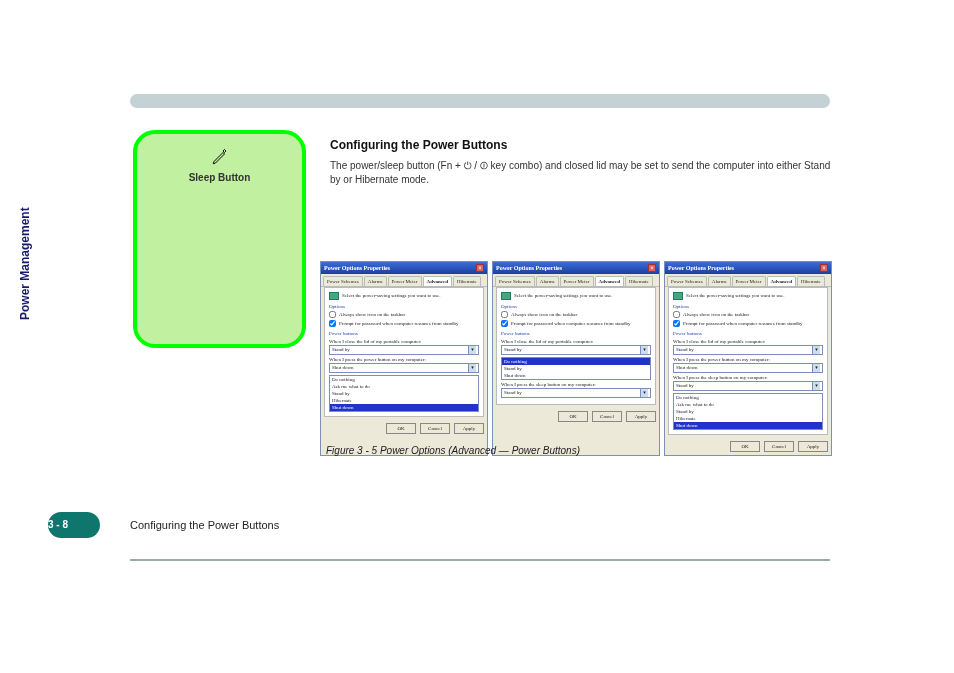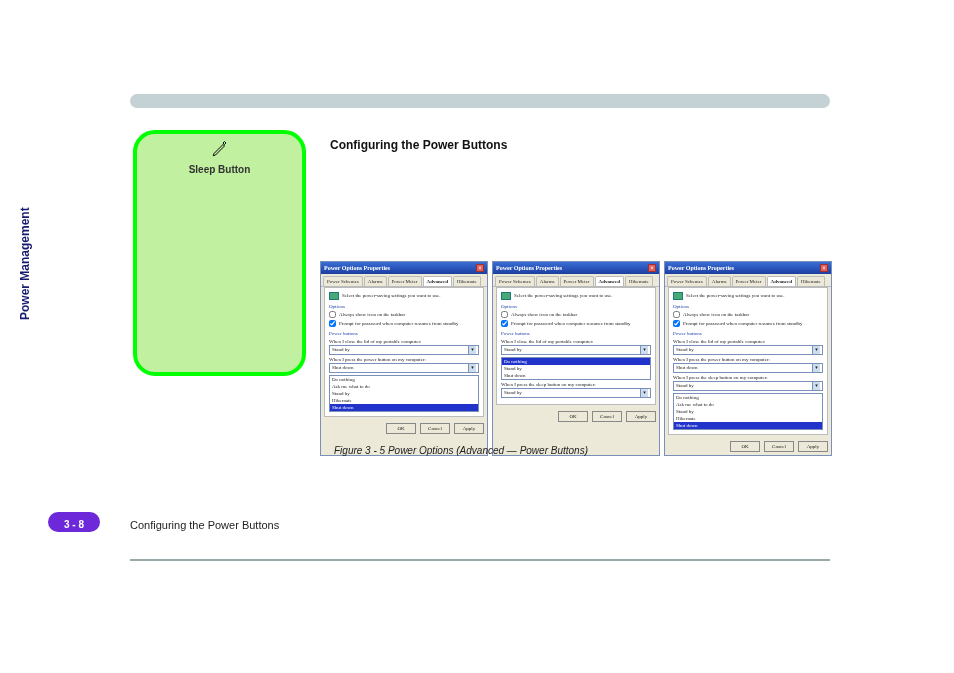--- a/index.html
+++ b/index.html
@@ -3,21 +3,21 @@
 <meta charset="utf-8">
 <style>
 *{box-sizing:border-box;margin:0;padding:0}
 html,body{width:954px;height:673px;font-family:Arial,Helvetica,sans-serif;background:#fff;color:#333}
 .page{position:relative;width:100%;height:100%}
 
 
 .banner{position:absolute;top:94px;left:130px;width:700px;height:14px;background:#c4d2d6;border-radius:7px}
 
 
-.callout{position:absolute;top:130px;left:133px;width:173px;height:246px;border:4px solid #0f0;border-radius:22px;background:#c0f0a0;padding:6px 10px}
+.callout{position:absolute;top:130px;left:133px;width:173px;height:218px;border:4px solid #0f0;border-radius:22px;background:#c0f0a0;padding:14px 10px}
 .callout .pen{display:block;width:18px;height:18px;margin:0 auto 6px}
 .callout h4{margin:0 0 4px;text-align:center;font:700 10px/12px Arial}
 .callout p{font:400 8px/11px Arial;color:#222}
 
 
 .main-area{position:absolute;top:138px;left:330px;width:510px}
 .main-area h3{font:700 12px/15px Arial;margin-bottom:6px;color:#111}
 .main-area p{font:400 10px/14px Arial;color:#333}
 
 
@@ -40,24 +40,24 @@
 .field-label{font:400 5px/6px Tahoma;margin-top:2px}
 .sel{width:100%;height:10px;background:#fff;border:1px solid #7a90b8;font:400 5px/8px Tahoma;padding:0 2px;display:flex;align-items:center;justify-content:space-between;margin-bottom:2px}
 .sel .arr{width:8px;height:8px;background:#cde;border-left:1px solid #7a90b8;font:400 5px/8px Tahoma;text-align:center}
 .listbox{width:100%;border:1px solid #7a90b8;background:#fff;font:400 5px/7px Tahoma}
 .listbox .opt{padding:0 2px}
 .listbox .opt.hl{background:#23c;color:#fff}
 .btnrow{display:flex;justify-content:flex-end;gap:4px;padding:3px}
 .wbtn{min-width:30px;height:11px;background:#ece9d8;border:1px solid #888;font:400 5px/9px Tahoma;text-align:center}
 
 
-.caption{position:absolute;top:444px;left:334px;font:italic 10px/13px Arial;color:#222}
-
-
-.pagebadge{position:absolute;top:512px;left:48px;width:52px;height:20px;background:#6d28d9;border-radius:13px;color:#fff;font:700 10px/26px Arial;text-align:center}
+.caption{position:absolute;top:444px;left:326px;font:italic 10px/13px Arial;color:#222}
+
+
+.pagebadge{position:absolute;top:512px;left:48px;width:52px;height:26px;background:#0f766e;border-radius:13px;color:#fff;font:700 10px/26px Arial;text-align:left}
 .chapterlabel{position:absolute;top:519px;left:130px;font:400 11px Arial;color:#222}
 .hr{position:absolute;top:559px;left:130px;width:700px;height:2px;background:#9aa}
 
 
 .side{position:absolute;top:200px;left:18px;width:18px;height:240px}
 .side span{display:block;transform:rotate(-90deg) translate(-120px,0);transform-origin:0 0;font:700 12px Arial;color:#161a6e;white-space:nowrap}
 </style>
 </head>
 <body>
 
@@ -70,20 +70,21 @@
 
   <div class="callout">
     <svg class="pen" viewBox="0 0 24 24">
         <path d="M3 21l3-1 12-12-2-2L4 18l-1 3zM16 4l2 2 2-2-2-2-2 2z" fill="none" stroke="#000" stroke-width="1.3"></path>
       </svg>
     <h4>Sleep Button</h4>
   </div>
 
   <div class="main-area">
     <h3>Configuring the Power Buttons</h3>
+    <p>The power/sleep button (Fn + ⏻ / ⏼ key combo) and closed lid may be set to send the computer into either Stand by or Hibernate mode.</p>
   </div>
 
   <div class="dialogs">
 
     <div class="dlg">
       <div class="titlebar">
         <span>Power Options Properties</span>
         <div class="xbtn">×</div>
       </div>
       <div class="tabs">

